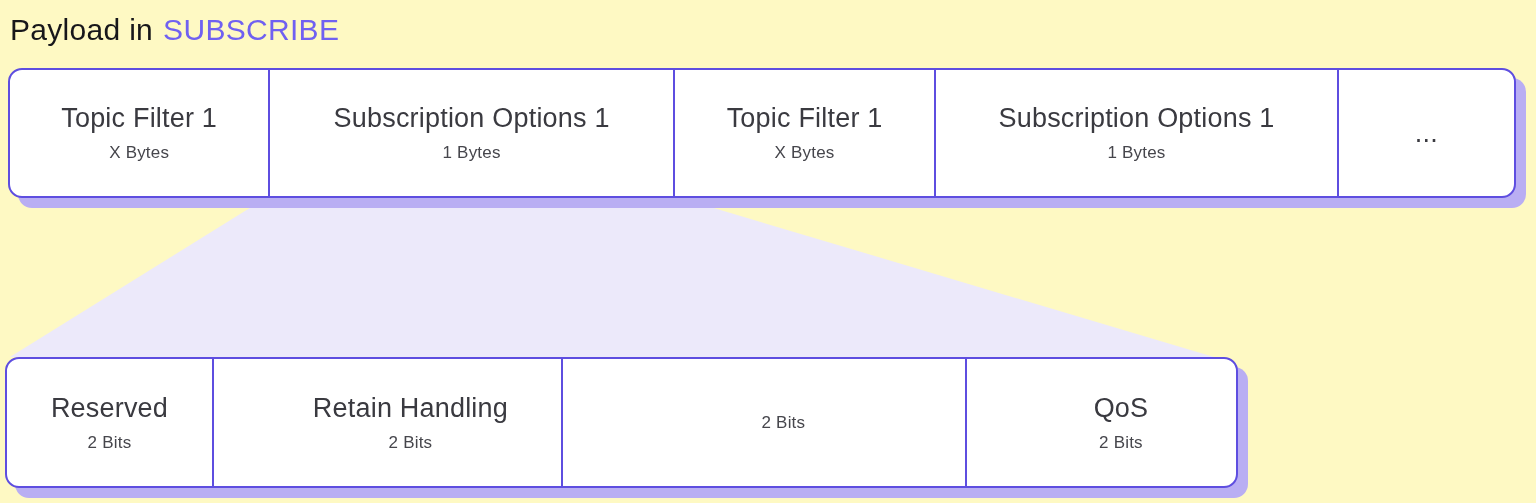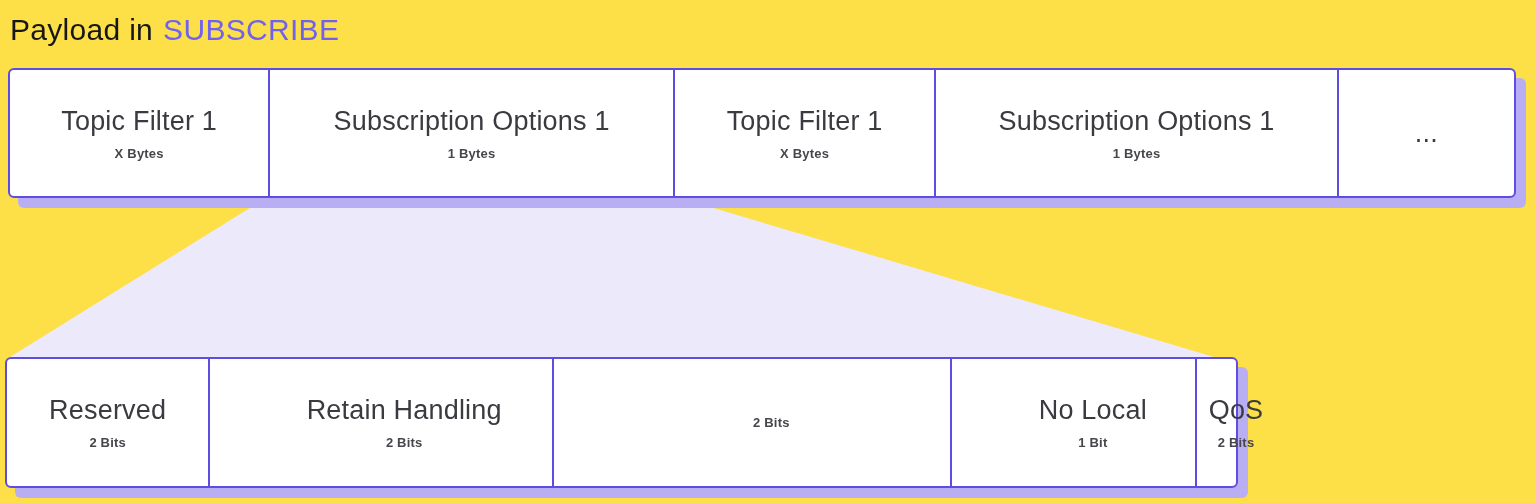--- a/index.html
+++ b/index.html
@@ -1,63 +1,63 @@
 <!DOCTYPE html>
 <html><head>
 <meta charset="utf-8">
 <style>
   html,body{margin:0;padding:0;background:#ffffff;}
   .stage{
     position:relative;
     width:1536px;height:503px;
     overflow:hidden;
     font-family:"Liberation Sans", sans-serif;
-    background:#fde047;
+    background:#fef9c3;
   }
   .title{
     position:absolute;left:10px;top:12px;
     font-size:30px;line-height:36px;
     color:#17171a;
     font-weight:500;
     letter-spacing:0.3px;
   }
   .title .hl{color:#7061F1;margin-left:10px;}
   .funnel{
     position:absolute;left:0;top:200px;width:1260px;height:160px;
     background:#ECE9FA;
     clip-path:polygon(253px 6px, 707px 6px, 1214px 157px, 10px 157px);
     z-index:1;
   }
   .row{
     position:absolute;
     display:flex;
     background:#ffffff;
     border:2px solid #5E4EE0;
-    border-radius:6px;
+    border-radius:14px;
     box-shadow:10px 10px 0 0 #B9AEF3;
     z-index:2;
     box-sizing:border-box;
     justify-content:space-between;
   }
   .row-payload{left:8px;top:68px;width:1508px;height:130px;}
   .row-options{left:5px;top:357px;width:1233px;height:131px;gap:39px;}
   .cell{
     display:flex;flex-direction:column;
     align-items:center;justify-content:center;
     gap:9px;
     border-right:2px solid #5E4EE0;
     box-sizing:border-box;
     min-width:0;
   }
   .cell:last-child{border-right:none;}
   .cell .label{
     font-size:27px;color:#3a3a40;letter-spacing:0.2px;white-space:nowrap;
   }
   .cell .size{
-    font-size:13px;color:#46464c;letter-spacing:0.2px;white-space:nowrap;font-weight:bold;
+    font-size:17px;color:#46464c;letter-spacing:0.2px;white-space:nowrap;
   }
   .cell .size:empty{display:none;}
   
   .r1c0{width:17.31%;} .r1c1{width:26.90%;} .r1c2{width:17.38%;} .r1c3{width:26.76%;} .r1c4{flex:1;}
   
   .r2c0{width:16.84%;} .r2c1{width:24.65%;margin-left:7px;} .r2c2{width:29.70%;} .r2c3{width:17.09%;} .r2c4{flex:1;}
 </style>
 </head>
 <body>
 
@@ -97,23 +97,19 @@
       <span class="label">Reserved</span>
       <span class="size">2 Bits</span>
     </div>
     <div class="cell r2c1">
       <span class="label">Retain Handling</span>
       <span class="size">2 Bits</span>
     </div>
     <div class="cell r2c2">
       <span class="size">2 Bits</span>
     </div>
-    <div class="cell r2c3">
-      <span class="label">No Local</span>
-      <span class="size">1 Bit</span>
-    </div>
     <div class="cell r2c4">
       <span class="label">QoS</span>
       <span class="size">2 Bits</span>
     </div>
   </div>
 
 </div>
 
 </body></html>

